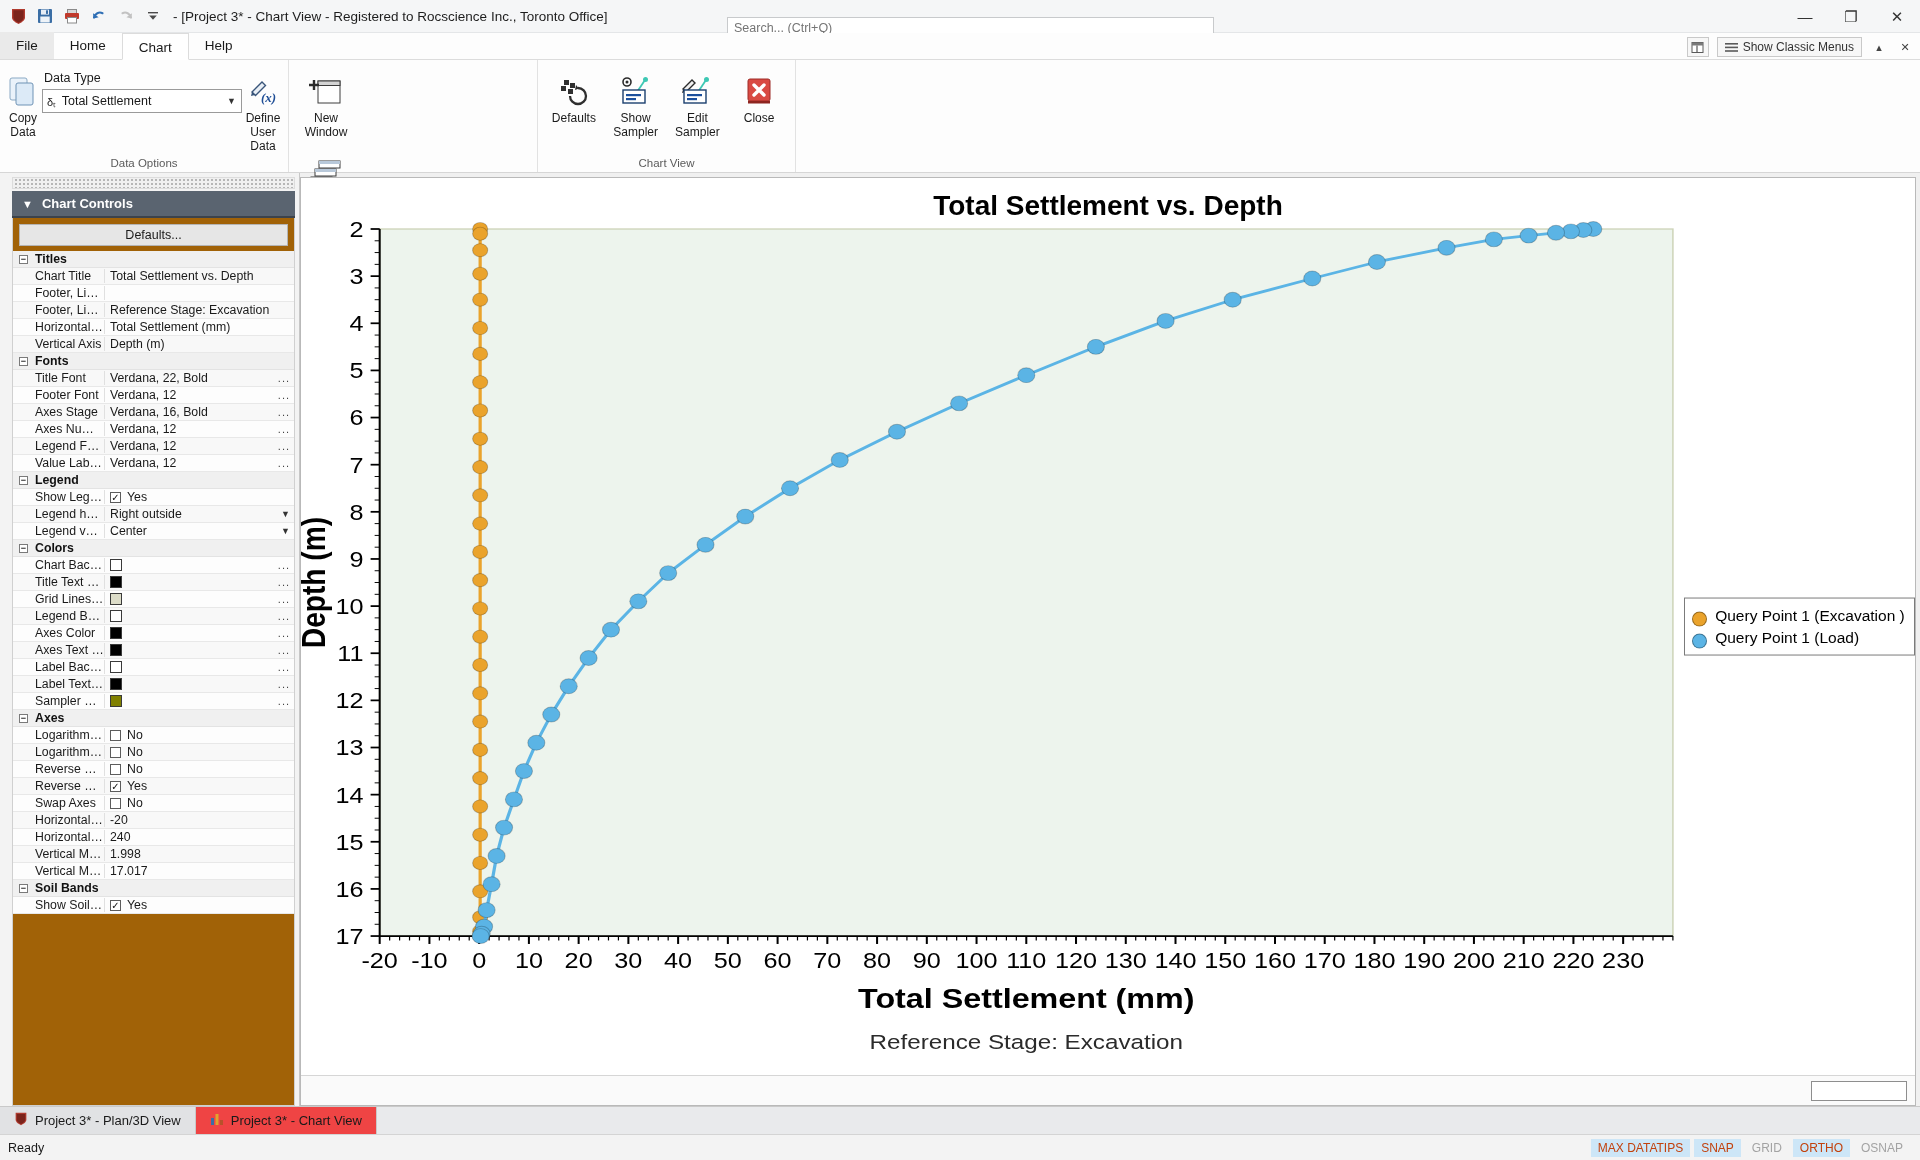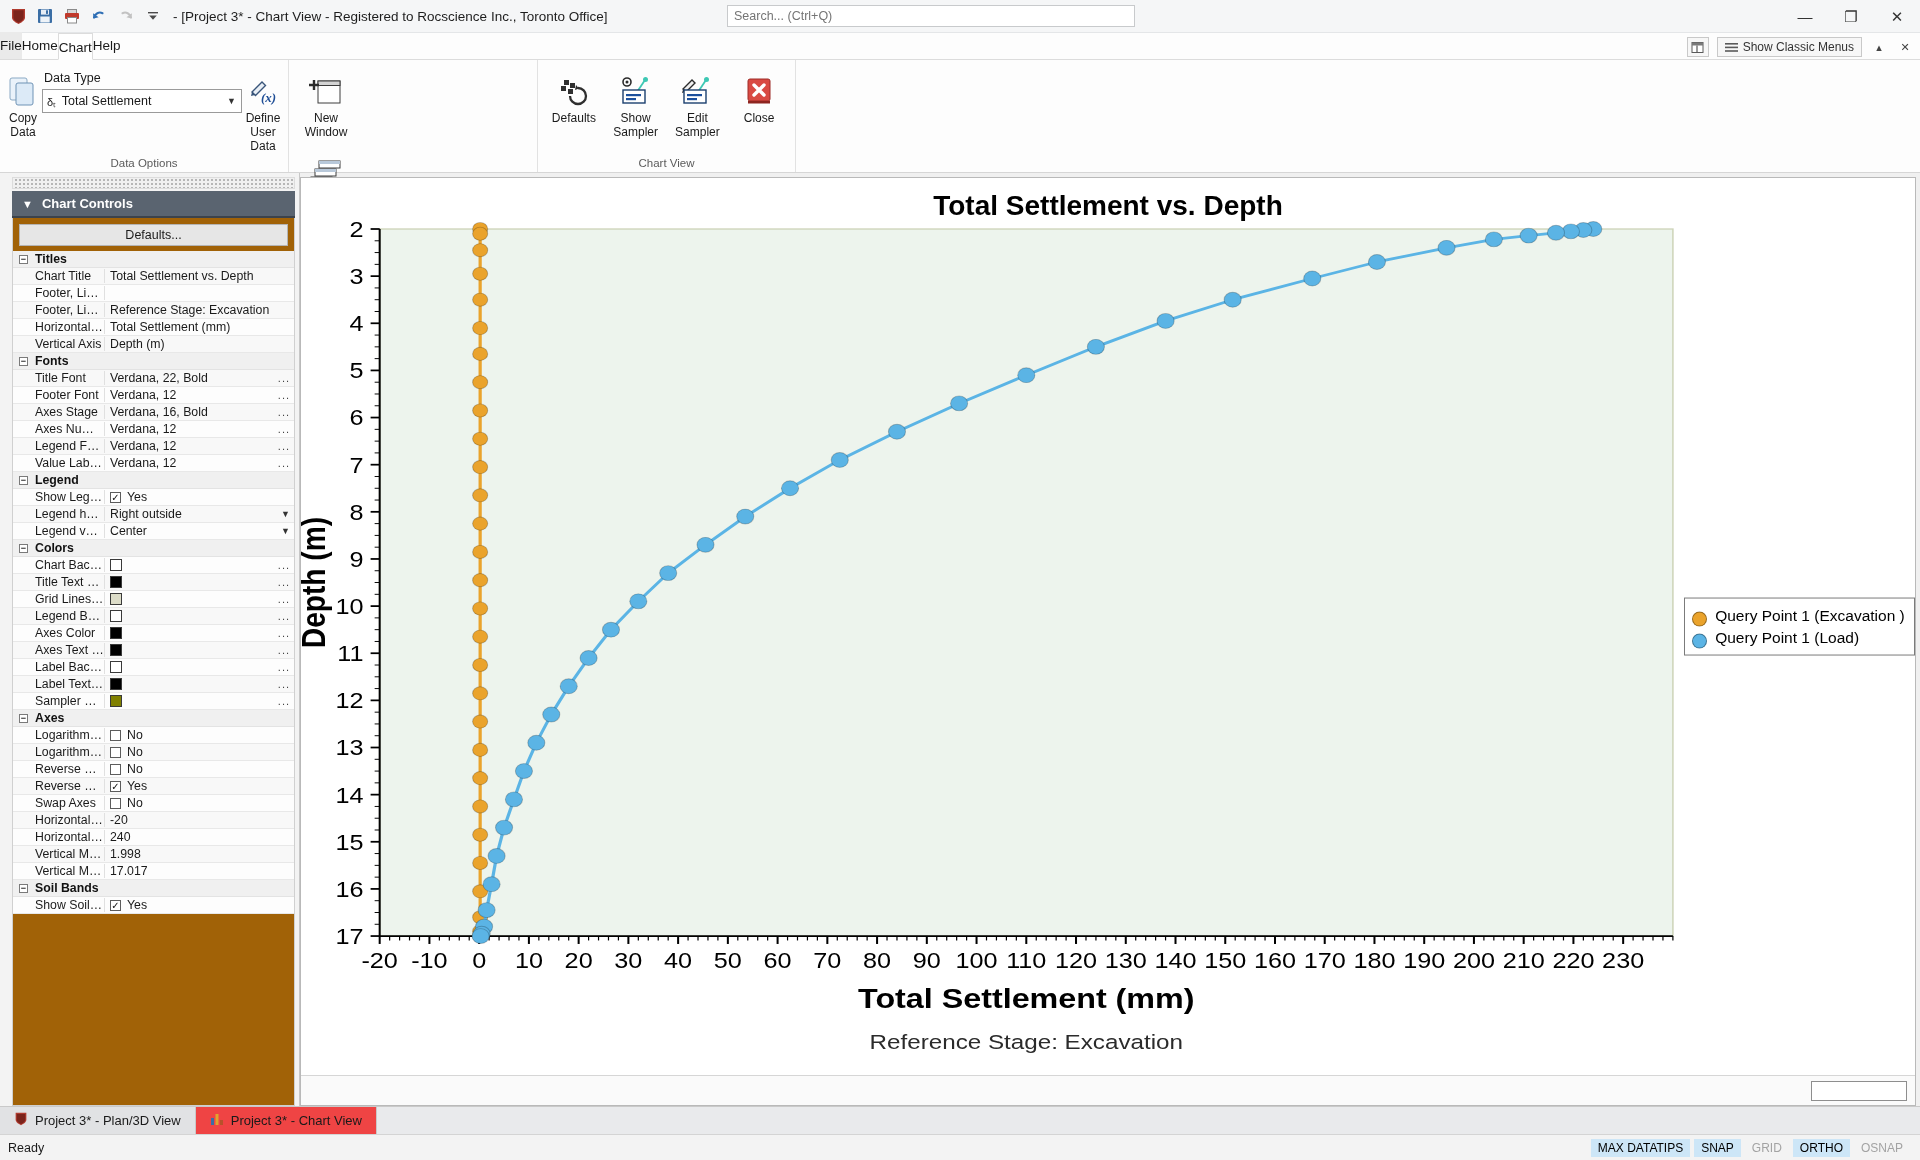--- a/index.html
+++ b/index.html
@@ -21,38 +21,38 @@
     display: flex; align-items: center;
     border-bottom: 1px solid #e4e6e8;
     position: relative;
   }
   .qat { display:flex; align-items:center; gap:7px; padding-left:8px; }
   .qat-ico { width: 20px; height: 20px; display:flex; align-items:center; justify-content:center; }
   .title-text {
     margin-left: 10px;
     font-size: 13.5px; color: #1d1d1d; white-space: nowrap;
   }
-  .searchwrap { position:absolute; left: 727px; top: 5px; width: 408px; }
+  .searchwrap { position:absolute; left: 727px; top: 17px; width: 487px; }
   .searchbox {
     width: 100%; height: 22px;
     border: 1px solid #c8cacc; background:#ffffff;
     font-size: 12.5px; color:#555; padding: 0 6px;
     font-family: "Liberation Sans", sans-serif;
   }
   .wincontrols { position:absolute; right:0; top:0; height:33px; display:flex; }
   .wb { width: 46px; height:33px; display:flex; align-items:center; justify-content:center; color:#333; font-size:15px;}
 
   
   .ribbon-tabs {
     height: 27px; flex: 0 0 27px;
     background:#fdfdfd; display:flex; align-items:flex-end;
     border-bottom: 1px solid #dcdcdc; position:relative;
   }
   .rtab {
-    padding: 0 0; height: 27px; line-height: 27px;
+    padding: 0 16px; height: 27px; line-height: 27px;
     font-size: 13.5px; color:#1a1a1a; cursor: default;
   }
   .rtab.file { background:#eaeaea; }
   .rtab.active { background:#ffffff; border:1px solid #dcdcdc; border-bottom: 1px solid #ffffff; margin-bottom:-1px; }
   .ribbon-right { position:absolute; right: 6px; bottom: 2px; display:flex; align-items:center; gap: 8px; }
   .pinbtn { width:22px; height:20px; border:1px solid #c9c9c9; background:#f7f7f7; display:flex;align-items:center;justify-content:center;}
   .classic {
     height: 20px; border:1px solid #c9c9c9; background:#f7f7f7;
     display:flex; align-items:center; gap:5px; padding: 0 7px; font-size:12px; color:#333;
   }
@@ -163,21 +163,21 @@
     display:flex; align-items:center; gap:7px; padding: 0 14px;
     font-size: 13px; color:#1a1a1a; border-right:1px solid #c9c9c9; background:#e1e2e4;
   }
   .doctab.active { background:#ef4444; }
   .statusbar {
     height: 26px; flex:0 0 26px; background:#f3f3f3; border-top:1px solid #d4d4d4;
     display:flex; align-items:center; padding: 0 8px; font-size:12.5px; color:#1a1a1a;
     position:relative;
   }
   .status-right { position:absolute; right: 10px; display:flex; gap: 4px; align-items:center; }
-  .sbtn { padding: 2px 7px; font-size: 12px; color:#000000; }
+  .sbtn { padding: 2px 7px; font-size: 12px; color:#c2410c; }
   .sbtn.on { background:#cde6f7; }
   .sbtn.off { color:#a3a3a3; }
 </style>
 </head>
 <body>
 
 <div id="app">
 
   <div class="titlebar">
     <div class="qat">

